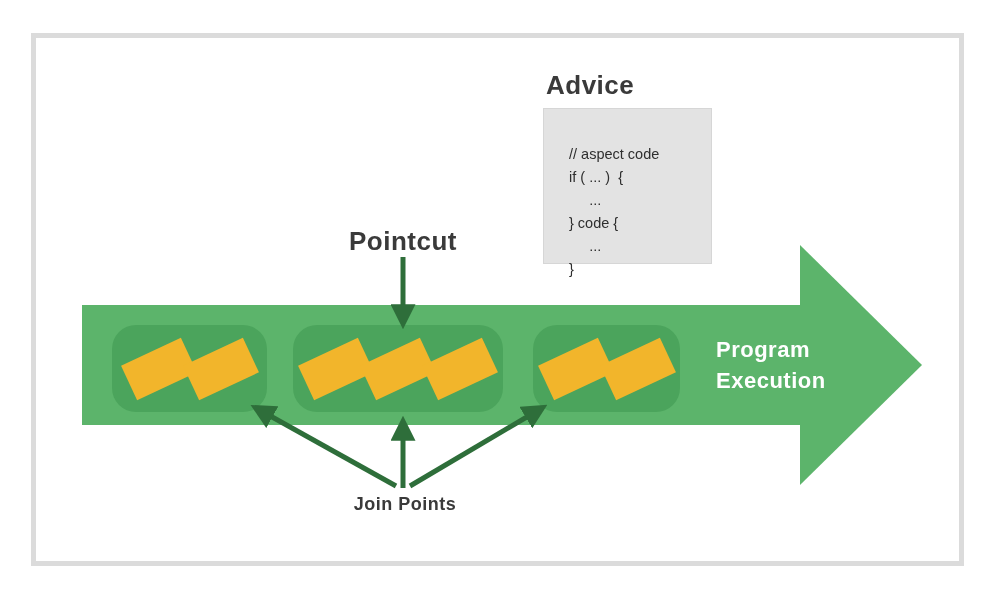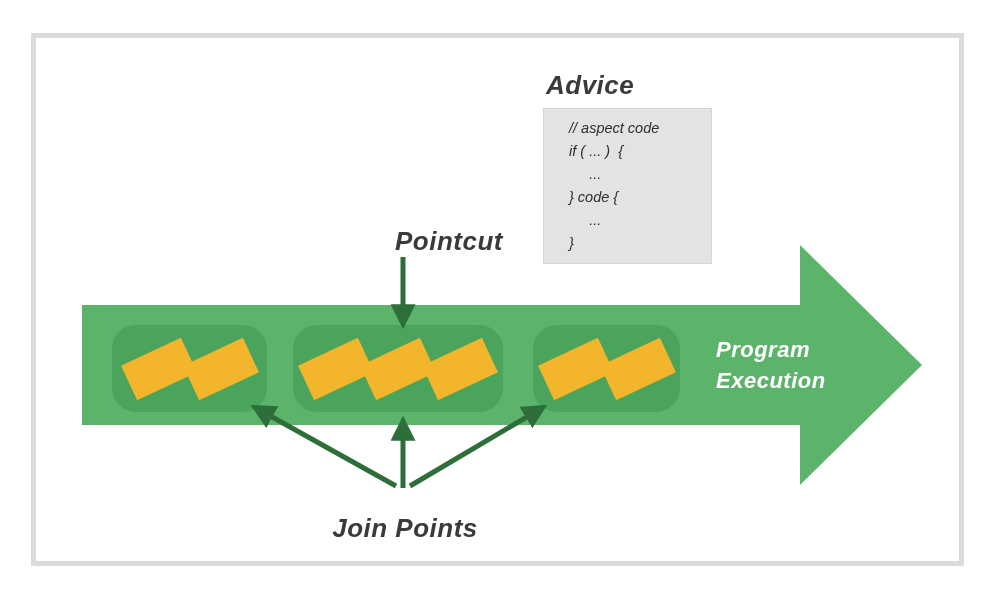--- a/index.html
+++ b/index.html
@@ -9,38 +9,38 @@
     --yellow:#F2B52B;
     --ink:#3A3A3A;
     --code-bg:#E3E3E3;
     --code-border:#D6D6D6;
     --frame-border:#DBDBDB;
     --white:#FFFFFF;
   }
   *{margin:0;padding:0;box-sizing:border-box;}
   html,body{width:1000px;height:600px;background:#fff;overflow:hidden;
     font-family:"Liberation Sans", sans-serif;}
-  .stage{position:absolute;left:0;top:0;width:1000px;height:600px;background:#fff;font-style:italic;}
+  .stage{position:absolute;left:0;top:0;width:1000px;height:600px;background:#fff;}
 
   .frame{position:absolute;left:31px;top:33px;width:933px;height:533px;
     border:5px solid var(--frame-border);background:transparent;}
 
   
   .advice-title{position:absolute;left:546px;top:70px;width:200px;
     font-size:26px;font-weight:bold;color:var(--ink);letter-spacing:0.5px;}
   .code-box{position:absolute;left:543px;top:108px;width:169px;height:156px;
     background:var(--code-bg);border:1px solid var(--code-border);
-    padding:8px 0 0 25px;}
+    padding:34px 0 0 25px;}
   .code-line{font-size:14.5px;line-height:23px;color:#2e2e2e;white-space:pre;}
 
   
-  .pointcut-label{position:absolute;left:303px;top:226px;width:200px;text-align:right;
+  .pointcut-label{position:absolute;left:303px;top:226px;width:200px;text-align:center;
     font-size:26px;font-weight:bold;color:var(--ink);letter-spacing:0.5px;}
   .joinpoints-label{position:absolute;left:280px;top:494px;width:250px;text-align:center;
-    font-size:26px;font-weight:bold;color:var(--ink);letter-spacing:0.5px;margin-top:19px;}
+    font-size:18px;font-weight:bold;color:var(--ink);letter-spacing:0.5px;}
 
   
   .band{position:absolute;left:82px;top:305px;width:718px;height:120px;
     background:var(--band-green);}
   .head{position:absolute;left:800px;top:245px;width:0;height:0;
     border-top:120px solid transparent;border-bottom:120px solid transparent;
     border-left:122px solid var(--band-green);}
   .prog-label{position:absolute;left:716px;top:334px;width:180px;
     font-size:22px;font-weight:bold;color:var(--white);line-height:31px;
     white-space:pre-line;letter-spacing:0.5px;}

